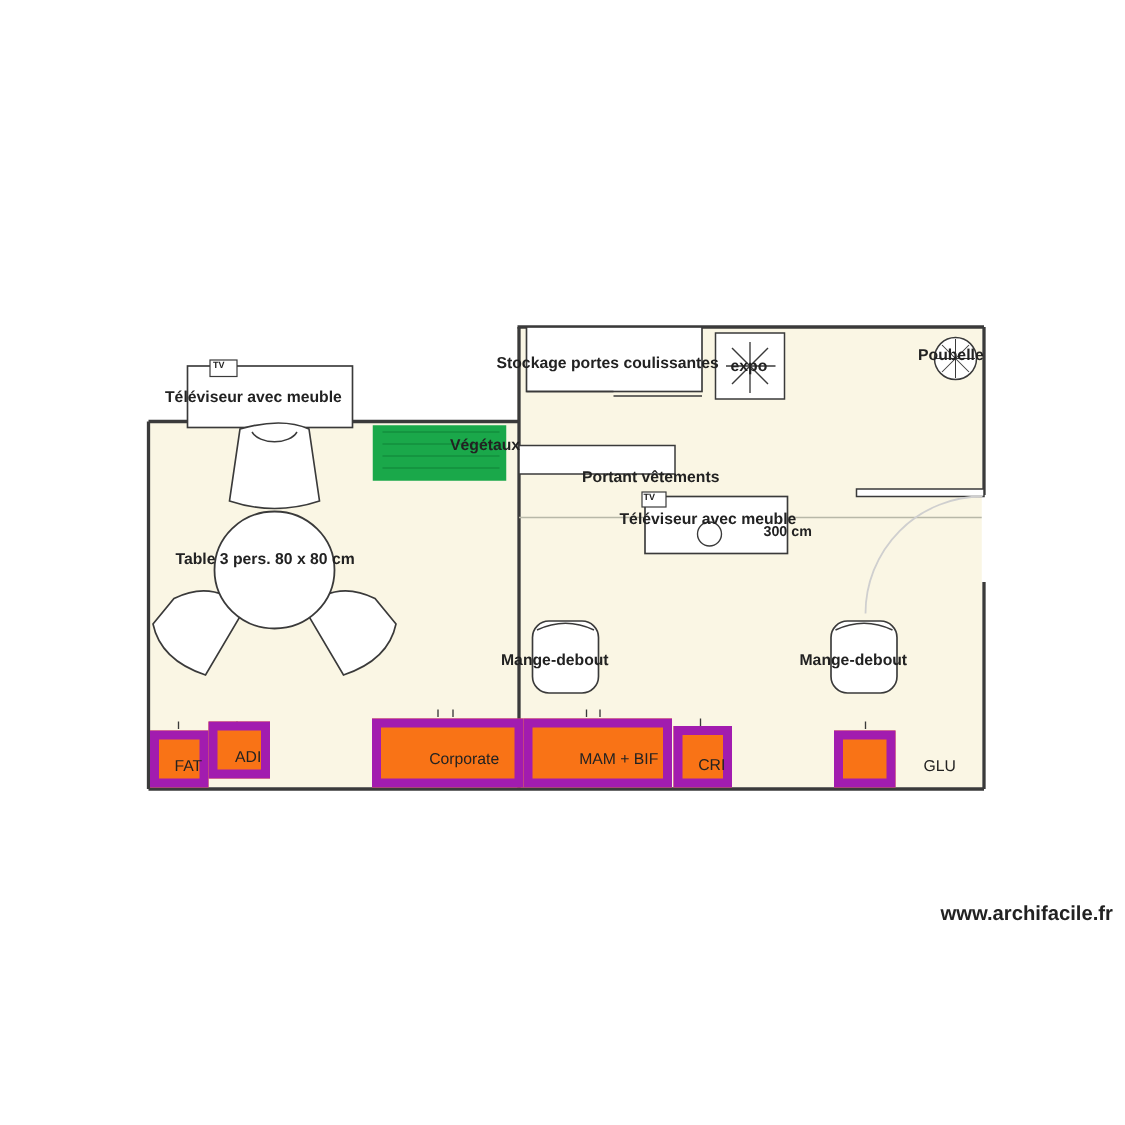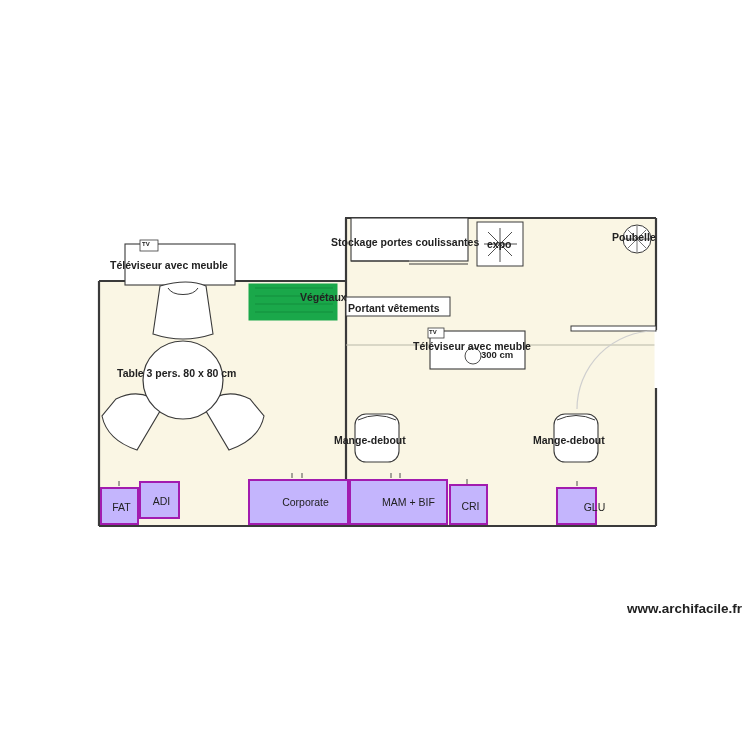--- a/index.html
+++ b/index.html
@@ -3,21 +3,21 @@
 <meta charset="utf-8">
 <style>
   html,body{margin:0;padding:0;}
   body{width:750px;height:750px;background:#ffffff;font-family:"Liberation Sans",sans-serif;position:relative;overflow:hidden;}
   #plan{position:absolute;left:0;top:0;width:750px;height:750px;}
   .lbl{position:absolute;font-family:"Liberation Sans",sans-serif;color:#222;white-space:nowrap;font-weight:bold;}
   .lbl-10{font-size:10.5px;}
   .lbl-9{font-size:9.5px;}
   .lbl-6{font-size:6px;}
   .footer{position:absolute;right:8px;top:601px;font-size:13.5px;color:#222;font-family:"Liberation Sans",sans-serif;font-weight:bold;}
-  .box{position:absolute;box-sizing:border-box;border:2px solid #a21caf;background:#c4b5fd;}
+  .box{position:absolute;box-sizing:border-box;border:6px solid #a21caf;background:#f97316;}
   .boxlbl{position:absolute;font-size:10.5px;color:#222;text-align:center;}
 </style>
 </head>
 <body>
 
 <svg id="plan" viewBox="0 0 750 750">
 
   <polygon points="100,281 345,281 345,525 100,525" fill="#faf6e4" stroke="none"></polygon>
 
   <polygon points="345,218 655,218 655,525 345,525" fill="#faf6e4" stroke="none"></polygon>
@@ -146,40 +146,40 @@
 
 <div class="box" style="left:349px;top:479px;width:99px;height:46px;">
   <div class="boxlbl" style="left:0;top:15px;width:115px;">MAM + BIF</div>
 </div>
 
 <div class="box" style="left:449px;top:484px;width:39px;height:41px;">
   <div class="boxlbl" style="left:0;top:14px;width:39px;text-align:center;">CRI</div>
 </div>
 
 <div class="box" style="left:556px;top:487px;width:41px;height:38px;">
-  <div class="boxlbl" style="left:16px;top:12px;width:41px;">GLU</div>
+  <div class="boxlbl" style="left:0;top:12px;width:41px;padding-left:44px;">GLU</div>
 </div>
 
 <div class="lbl lbl-6" style="left:142px;top:241px;">TV</div>
 <div class="lbl lbl-10" style="left:110px;top:259px;">Téléviseur avec meuble</div>
 
 <div class="lbl lbl-10" style="left:117px;top:367px;">Table 3 pers. 80 x 80 cm</div>
 
 <div class="lbl lbl-10" style="left:331px;top:236px;">Stockage portes coulissantes</div>
 
 <div class="lbl lbl-10" style="left:487px;top:238px;">expo</div>
 
 <div class="lbl lbl-10" style="left:612px;top:231px;">Poubelle</div>
 
 <div class="lbl lbl-10" style="left:260px;top:291px;margin-left:40px;">Végétaux</div>
 
-<div class="lbl lbl-10" style="left:348px;top:302px;">Portant vêtements</div>
+<div class="lbl lbl-10" style="left:348px;top:312px;padding-left:40px;">Portant vêtements</div>
 
 <div class="lbl lbl-6" style="left:429px;top:329px;">TV</div>
 <div class="lbl lbl-10" style="left:413px;top:340px;">Téléviseur avec meuble</div>
 
-<div class="lbl lbl-9" style="left:481px;top:349px;">300 cm</div>
+<div class="lbl lbl-9" style="left:509px;top:349px;">300 cm</div>
 
 <div class="lbl lbl-10" style="left:334px;top:434px;">Mange-debout</div>
 
 <div class="lbl lbl-10" style="left:533px;top:434px;">Mange-debout</div>
 
 <div class="footer">www.archifacile.fr</div>
 
 </body></html>

